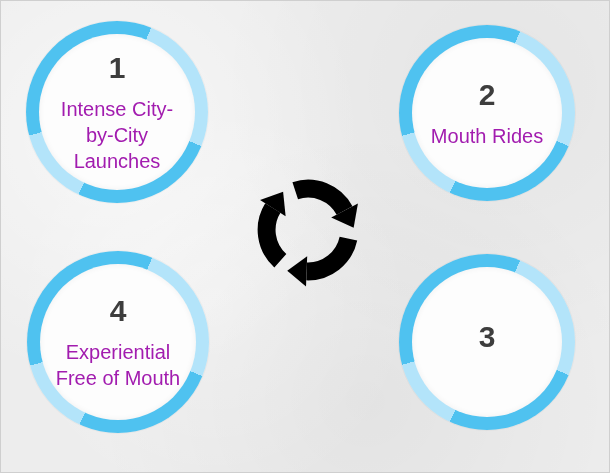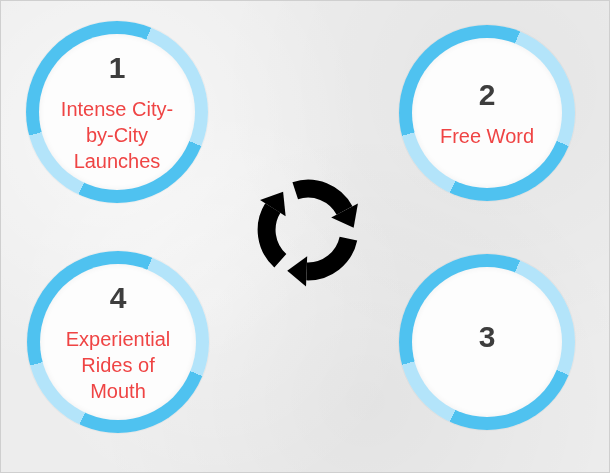--- a/index.html
+++ b/index.html
@@ -29,21 +29,21 @@
   .inner{
     position:absolute;inset:13px;border-radius:50%;
     background:#fdfdfd;
     box-shadow:inset 0 0 6px rgba(0,0,0,.06);
     display:flex;flex-direction:column;align-items:center;justify-content:center;
   }
   .num{
     font-size:30px;font-weight:700;color:#3d3d3d;line-height:1.1;margin-bottom:12px;
   }
   .label{
-    width:132px;text-align:center;font-size:20px;color:#ef4444;line-height:1.3;
+    width:132px;text-align:center;font-size:20px;color:#a21caf;line-height:1.3;
   }
   .node1{left:25px;top:20px;width:182px;height:182px;}
   .node2{left:398px;top:24px;width:176px;height:176px;}
   .node3{left:398px;top:253px;width:176px;height:176px;}
   .node4{left:26px;top:250px;width:182px;height:182px;}
   .cycle{
     position:absolute;left:223px;top:160px;width:168px;height:138px;
     transform:rotate(-8deg);
   }
   .cycle svg{width:100%;height:100%;}
@@ -58,36 +58,36 @@
     <div class="inner">
       <div class="num">1</div>
       <div class="label">Intense City-by-City Launches</div>
     </div>
   </div>
 
   <div class="node node2">
     <div class="ring"></div>
     <div class="inner">
       <div class="num">2</div>
-      <div class="label">Free Word</div>
+      <div class="label">Mouth Rides</div>
     </div>
   </div>
 
   <div class="node node3">
     <div class="ring"></div>
     <div class="inner">
       <div class="num">3</div>
     </div>
   </div>
 
   <div class="node node4">
     <div class="ring"></div>
     <div class="inner">
       <div class="num">4</div>
-      <div class="label">Experiential Rides of Mouth</div>
+      <div class="label">Experiential Free of Mouth</div>
     </div>
   </div>
 
   <div class="cycle">
     <svg viewBox="0 0 100 100" aria-hidden="true">
       <g fill="#000000">
         <g>
           <path d="M44.8 20.5 A30 30 0 0 1 78.2 39.7" fill="none" stroke="#000000" stroke-width="13"></path>
           <polygon points="83.0,52.9 88.5,36.0 67.9,43.4"></polygon>
         </g>

